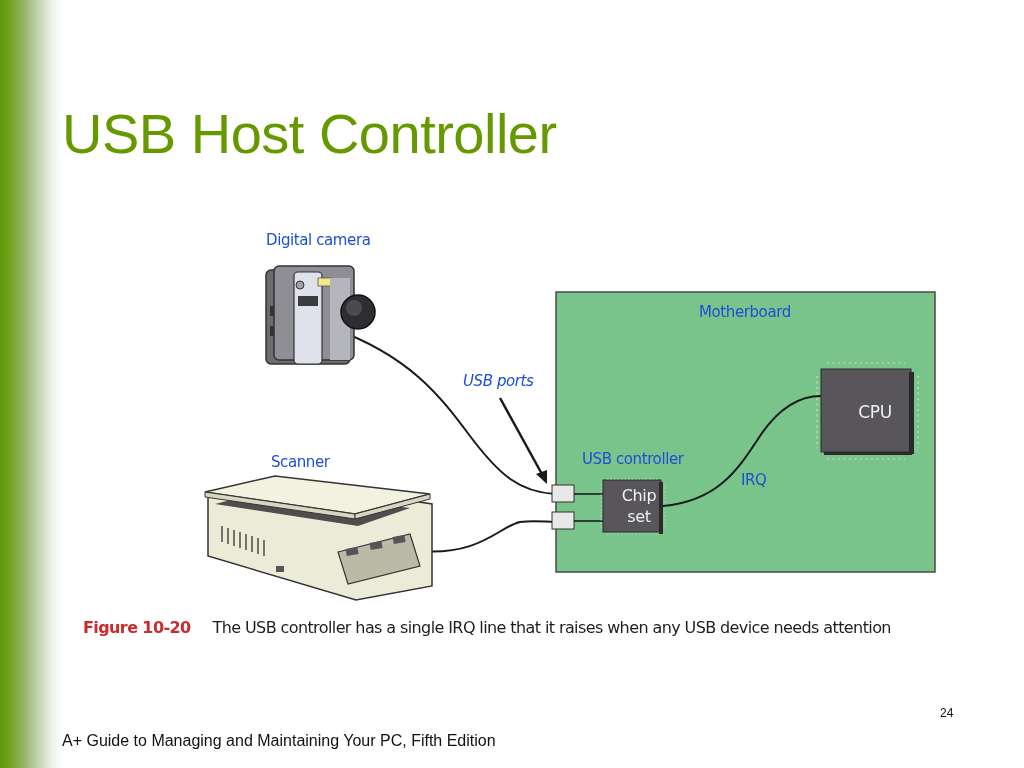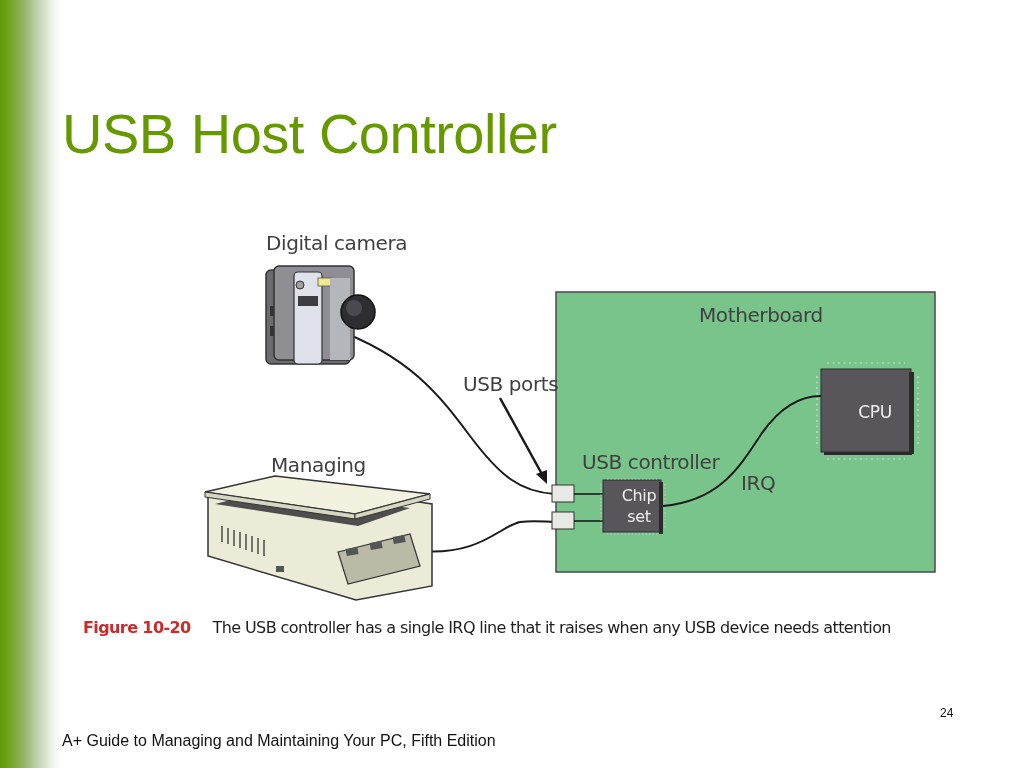--- a/index.html
+++ b/index.html
@@ -2,21 +2,21 @@
 <html><head>
 <meta charset="utf-8">
 <style>
   html, body { margin:0; padding:0; }
   body { width:1024px; height:768px; position:relative; overflow:hidden; background:#ffffff; font-family:"Liberation Sans", sans-serif; }
   .side-gradient { position:absolute; left:0; top:0; width:62px; height:768px;
     background: linear-gradient(to right, #5e9a0c 0px, #6ea218 8px, #8fb060 22px, #c2d2b0 38px, #eef2ea 52px, #ffffff 62px); }
   .title { position:absolute; left:62px; top:62px; font-size:56px; color:#669900; font-family:"Liberation Sans", sans-serif; letter-spacing:-0.5px; line-height:72px; white-space:nowrap;margin-top:36px; }
   .figure { position:absolute; left:80px; top:226px; width:864px; height:420px; background:#ffffff; }
   .fig-svg { position:absolute; left:0; top:0; }
-  .lbl { position:absolute; font-family:"DejaVu Sans", sans-serif; font-size:20px; color:#404040; white-space:nowrap; letter-spacing:-0.4px; }
+  .lbl { position:absolute; font-family:"DejaVu Sans", sans-serif; font-size:15px; color:#1d4ed8; white-space:nowrap; letter-spacing:-0.4px; }
   .chip-lbl { position:absolute; font-family:"DejaVu Sans", sans-serif; color:#f0f0f0; text-align:center; letter-spacing:-0.3px; }
   .caption { position:absolute; left:83px; top:618px; font-family:"DejaVu Sans", sans-serif; font-size:16px; white-space:nowrap; letter-spacing:-0.6px; }
   .caption .num { color:#cc2b2b; font-weight:bold; margin-right:22px; }
   .caption .txt { color:#1e1e1e; }
   .footer { position:absolute; left:62px; top:732px; font-size:16px; color:#111; white-space:nowrap; }
   .pagenum { position:absolute; left:940px; top:690px; font-size:12px; color:#111;margin-top:16px; }
 </style>
 </head>
 <body>
 
@@ -101,22 +101,22 @@
         <line x1="166" y1="308" x2="166" y2="324"></line>
         <line x1="172" y1="310" x2="172" y2="326"></line>
         <line x1="178" y1="312" x2="178" y2="328"></line>
         <line x1="184" y1="314" x2="184" y2="330"></line>
       </g>
       <rect x="196" y="340" width="8" height="6" fill="#555"></rect>
     </g>
   </svg>
 
   <div class="lbl" style="left:186px; top:5px;">Digital camera</div>
-  <div class="lbl" style="left:191px; top:227px;">Managing</div>
-  <div class="lbl" style="left:383px; top:146px;">USB ports</div>
+  <div class="lbl" style="left:191px; top:227px;">Scanner</div>
+  <div class="lbl" style="left:383px; top:146px;font-style:italic;">USB ports</div>
   <div class="lbl" style="left:619px; top:77px;">Motherboard</div>
   <div class="lbl" style="left:502px; top:224px;">USB controller</div>
   <div class="lbl" style="left:661px; top:245px;">IRQ</div>
   <div class="chip-lbl" style="left:523px; top:259px; width:72px; font-size:16px; line-height:21px;">
     <div>Chip</div>
     <div>set</div>
   </div>
   <div class="chip-lbl" style="left:741px; top:176px; width:108px; font-size:17px;">CPU</div>
 </div>
 

